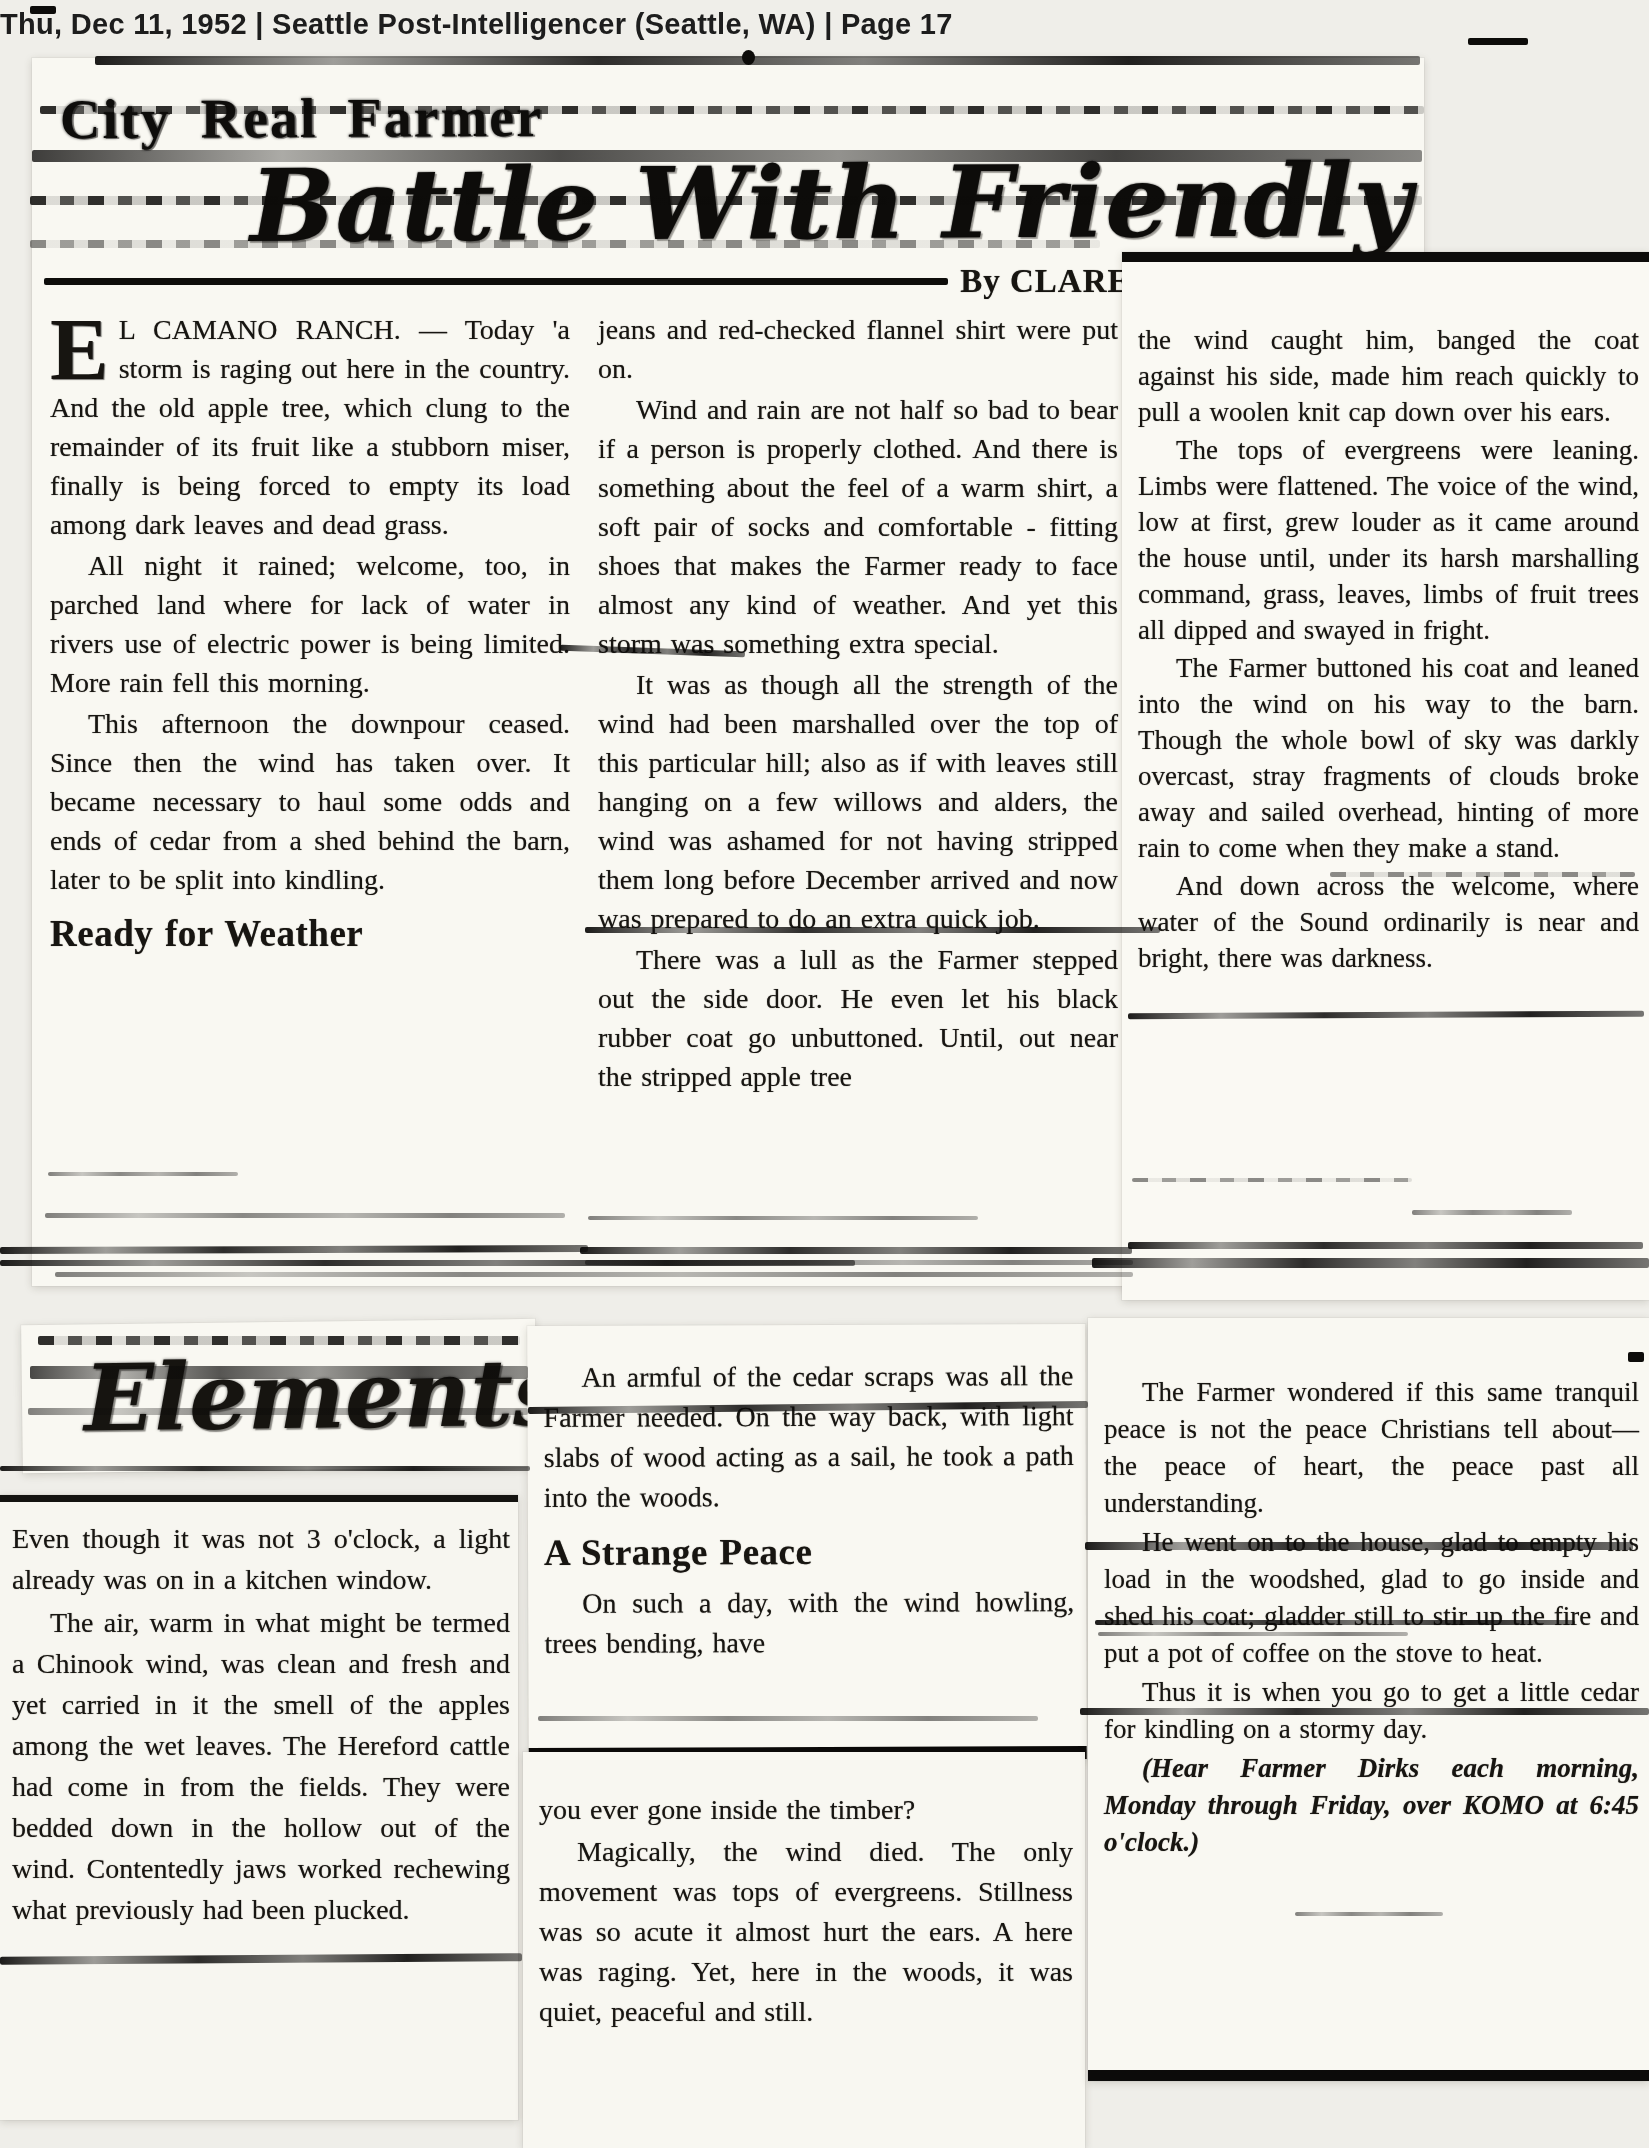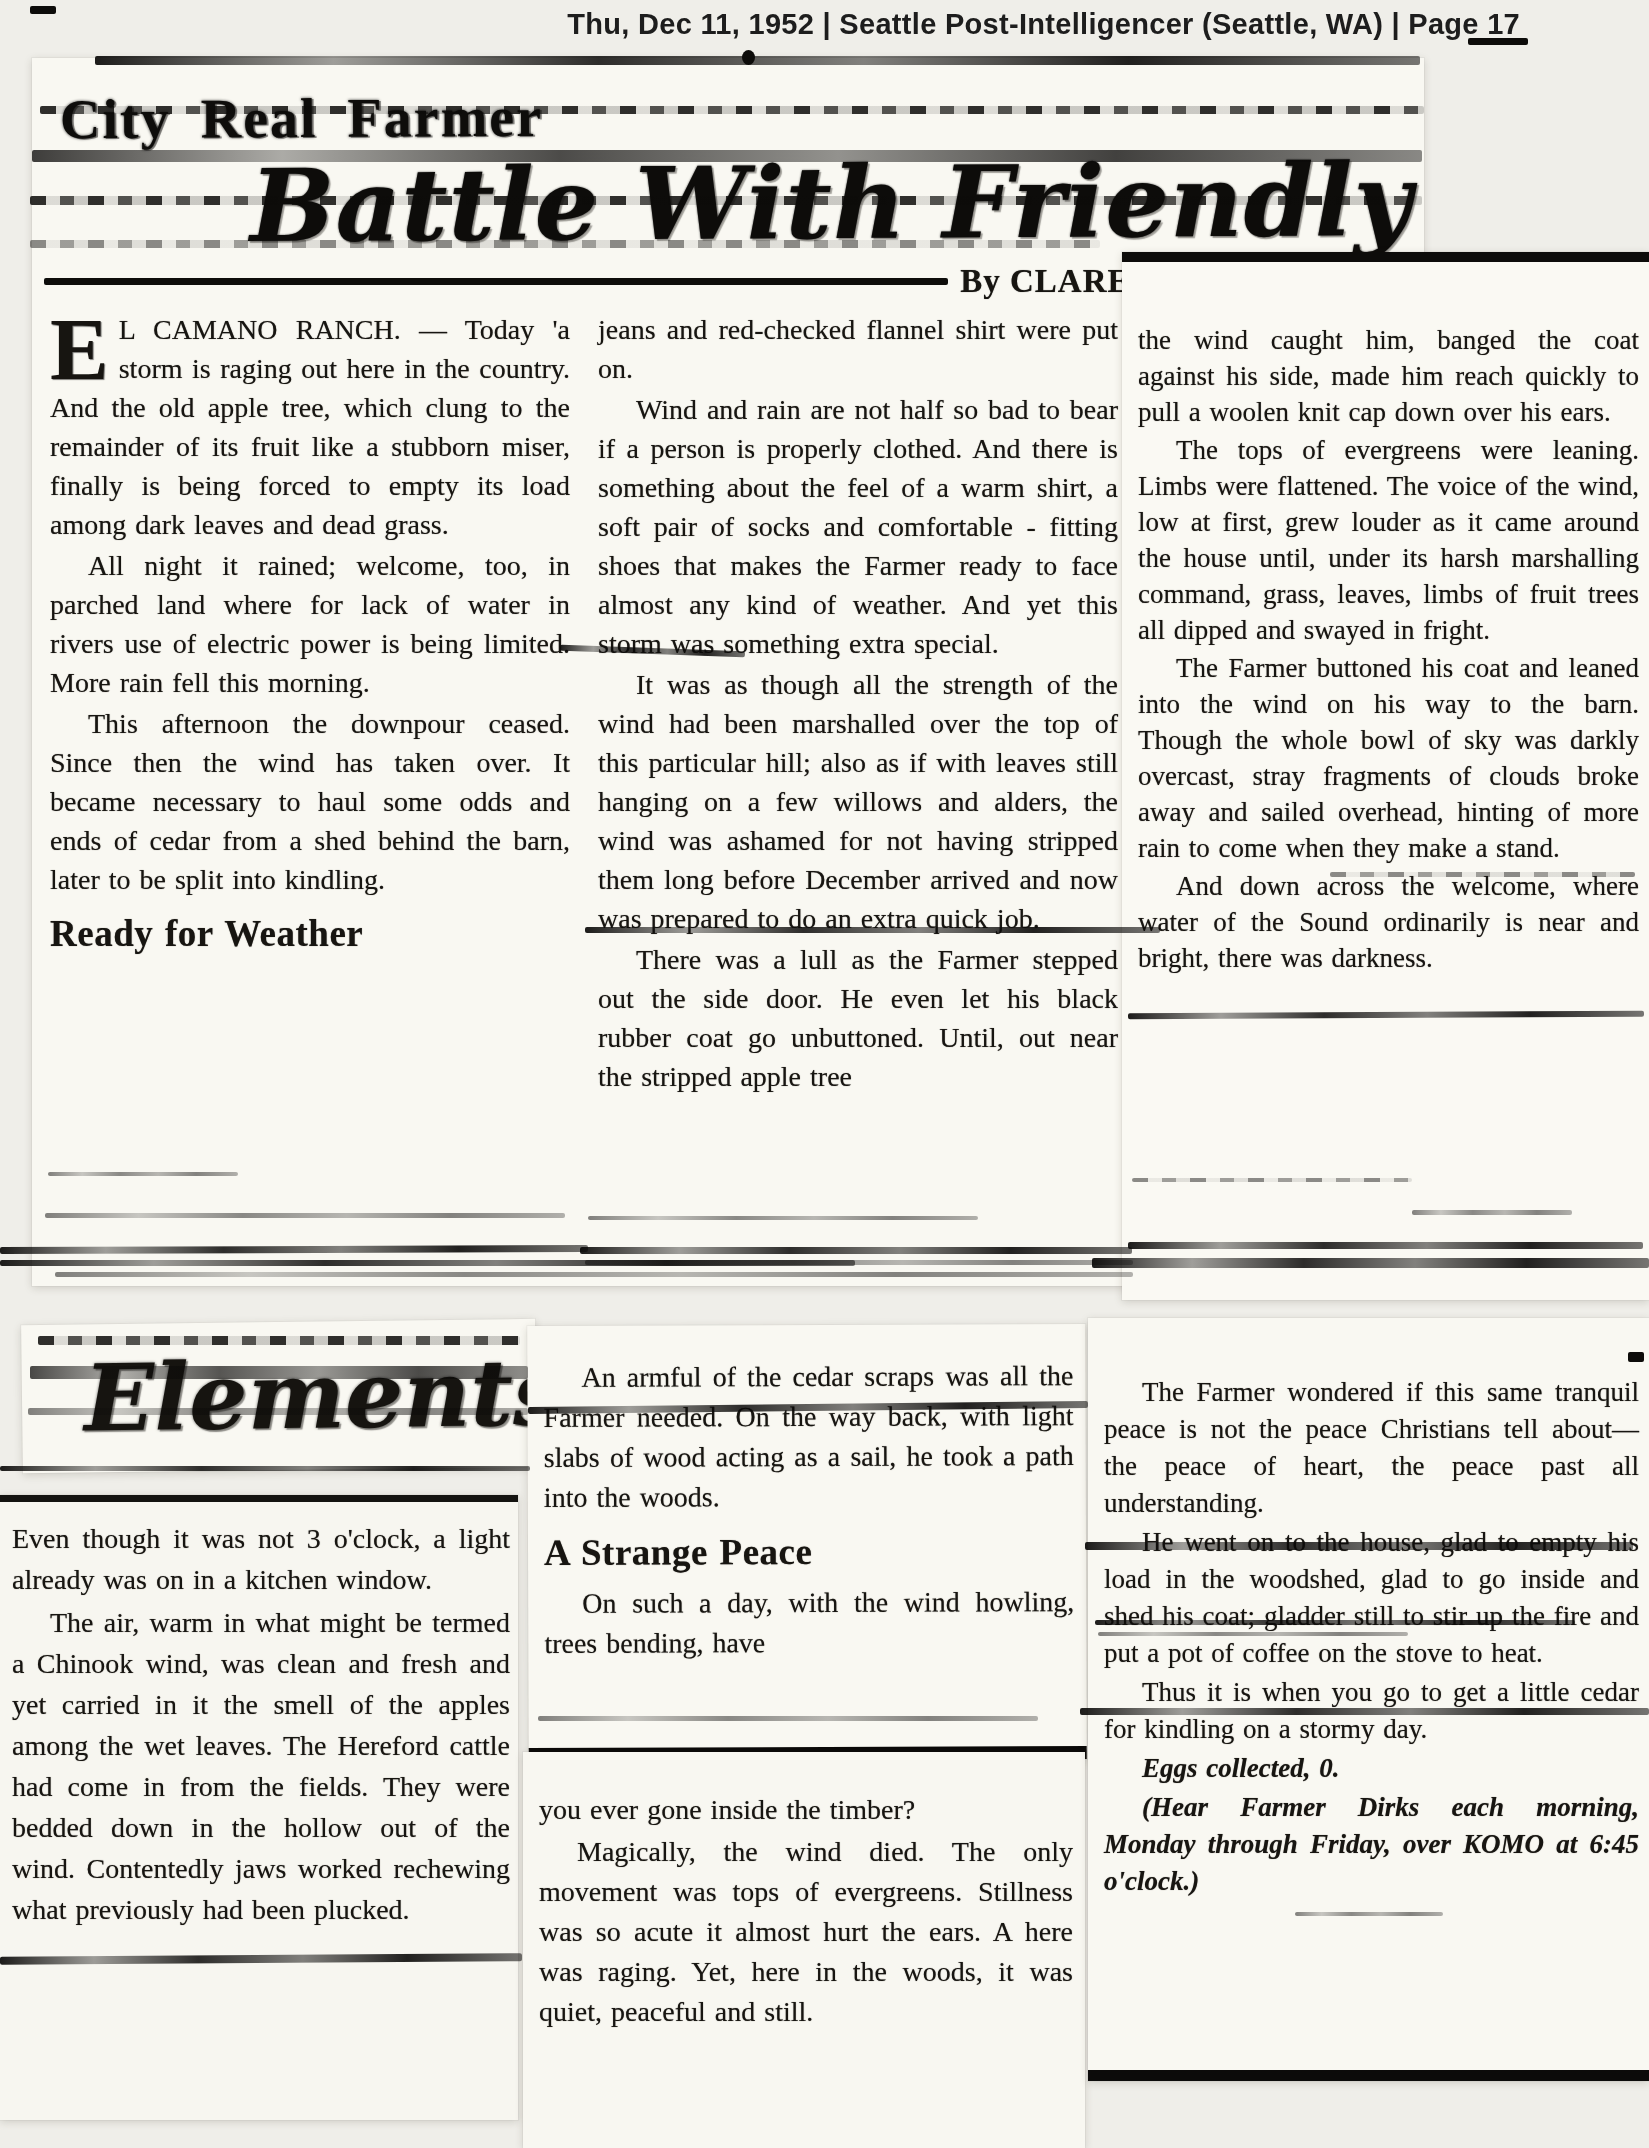--- a/index.html
+++ b/index.html
@@ -5,21 +5,21 @@
   html,body{margin:0;padding:0;}
   body{
     width:1649px;height:2148px;position:relative;overflow:hidden;
     background:#efeee9;
     font-family:"Liberation Serif","DejaVu Serif",serif;
     color:#171511;
   }
   
   .page-header{
     position:absolute;top:8px;left:0;width:1520px;
-    text-align:right;
+    text-align:left;
     font-family:"Liberation Sans","DejaVu Sans",sans-serif;
     font-size:29px;font-weight:600;color:#1d1d1d;letter-spacing:.3px;
   }
   
   .clip{
     position:absolute;background:#f9f8f2;
     box-shadow:0 2px 8px rgba(60,55,40,.18), 0 0 0 1px rgba(0,0,0,.03);
   }
   .clip-main{left:32px;top:58px;width:1392px;height:1228px;}
   .clip-right{left:1122px;top:252px;width:527px;height:1038px;border-top:10px solid #0d0c0a;background:#faf9f3;}
@@ -162,21 +162,20 @@
       <p class="cont">you ever gone inside the timber?</p>
       <p class="body">Magically, the wind died. The only movement was tops of evergreens.  Stillness was so acute it almost hurt the ears. A here was raging.  Yet, here in the woods, it was quiet, peaceful and still.</p>
     </div>
 </div>
 
 <div class="clip clip-lowerright">
   <div class="news lowertext">
       <p class="body">The Farmer wondered if this same tranquil peace is not the peace Christians tell about— the peace of heart, the peace past all understanding.</p>
       <p class="body">He went on to the house, glad to empty his load in the woodshed, glad to go inside and shed his coat; gladder still to stir up the fire and put a pot of coffee on the stove to heat.</p>
       <p class="body">Thus it is when you go to get a little cedar for kindling on a stormy day.</p>
-      <p class="italic">Eggs collected, 0.</p>
       <p class="italic">(Hear Farmer Dirks each morning, Monday through Friday, over KOMO at 6:45 o'clock.)</p>
     </div>
 </div>
 
 <div class="streak" style="left:95px;top:56px;width:1325px;height:9px;"></div>
 <div class="streak dashes" style="left:40px;top:106px;width:1384px;height:8px;"></div>
 <div class="streak" style="left:32px;top:150px;width:1390px;height:12px;opacity:.85;"></div>
 <div class="streak dashes" style="left:30px;top:196px;width:1392px;height:9px;"></div>
 <div class="streak dashes soft" style="left:30px;top:240px;width:1070px;height:8px;"></div>
 <div class="mark" style="left:742px;top:50px;width:13px;height:15px;border-radius:50%;"></div>

